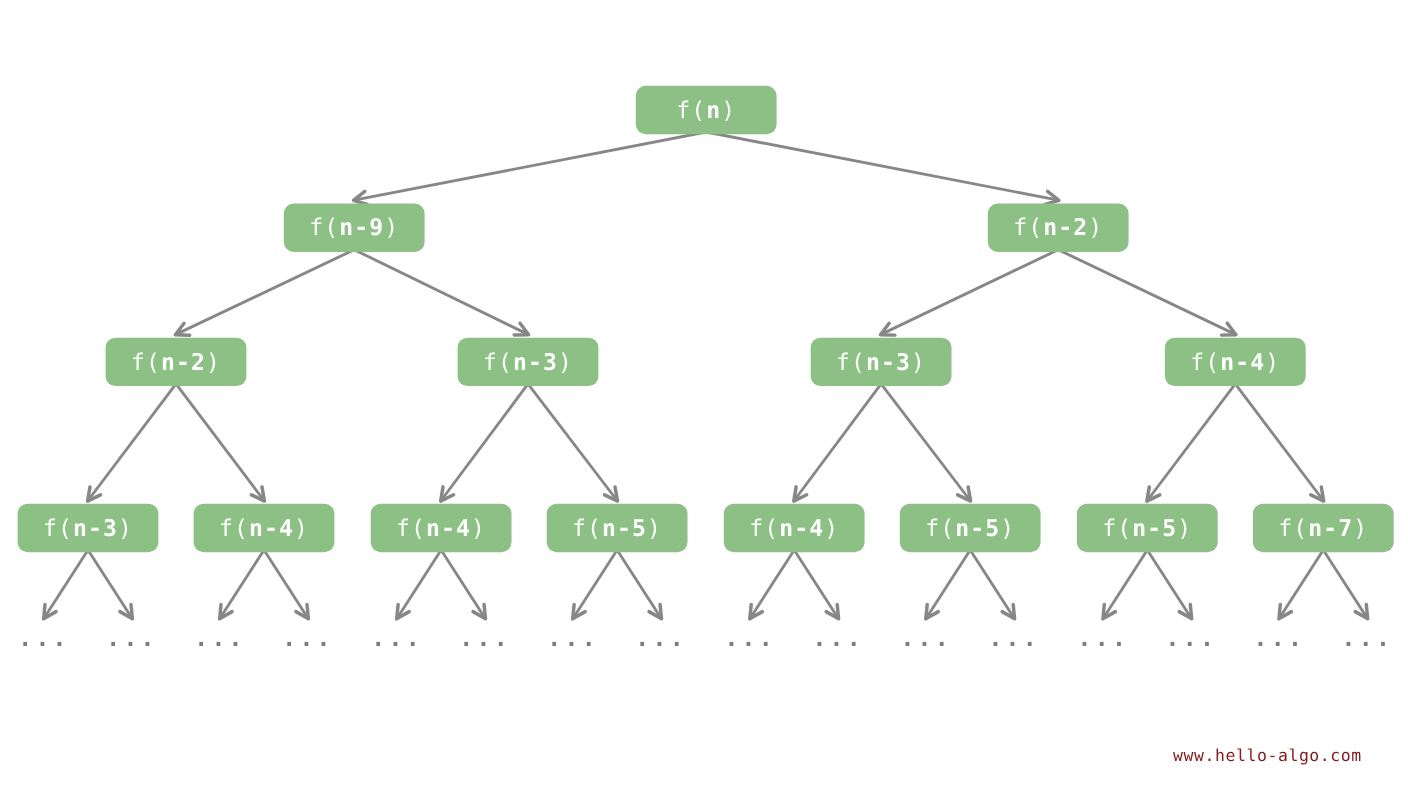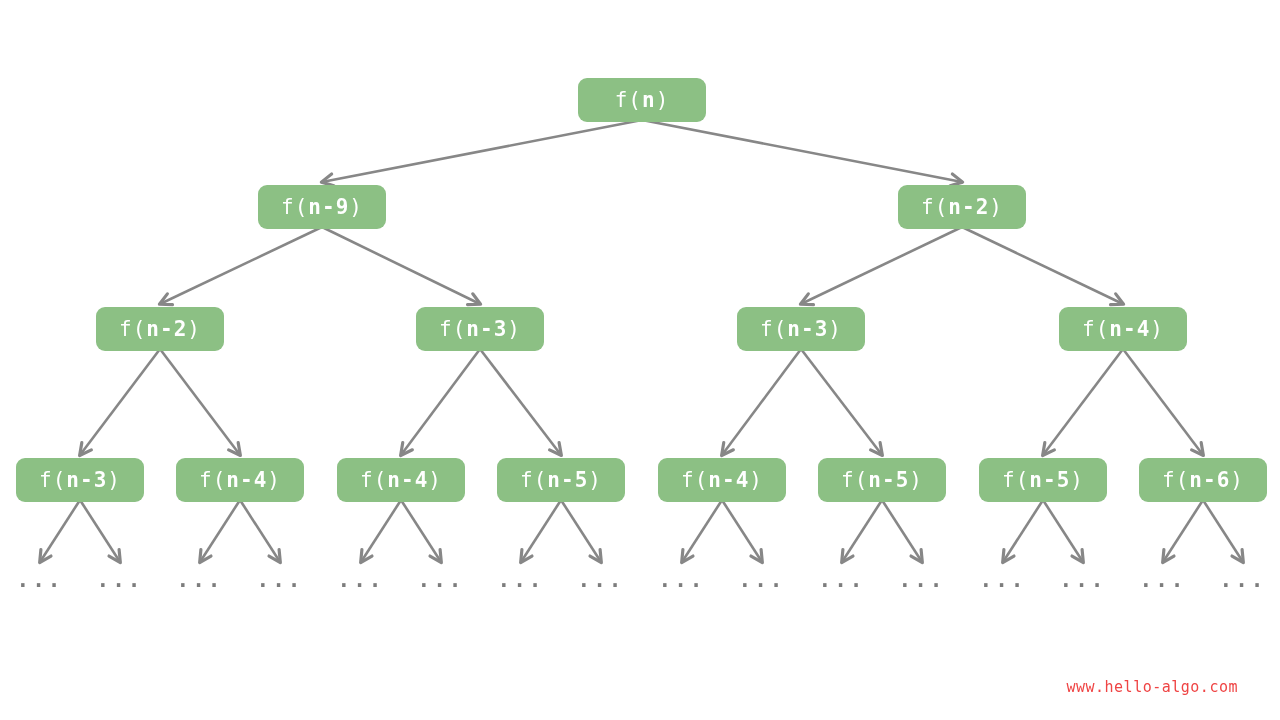--- a/index.html
+++ b/index.html
@@ -155,34 +155,34 @@
         <span class="arg">n-5</span>
         <span>)</span>
       </div>
       <div class="tree-node" style="left: 1043px; top: 480px; width: 128px; height: 44px; background: rgb(140, 192, 132); color: rgb(255, 255, 255);">
         <span>f(</span>
         <span class="arg">n-5</span>
         <span>)</span>
       </div>
       <div class="tree-node" style="left: 1203px; top: 480px; width: 128px; height: 44px; background: rgb(140, 192, 132); color: rgb(255, 255, 255);">
         <span>f(</span>
-        <span class="arg">n-6</span>
+        <span class="arg">n-7</span>
         <span>)</span>
       </div>
       <div class="leaf-ellipsis" style="left: 40px; top: 580px; color: rgb(125, 125, 125);">...</div>
       <div class="leaf-ellipsis" style="left: 120px; top: 580px; color: rgb(125, 125, 125);">...</div>
       <div class="leaf-ellipsis" style="left: 200px; top: 580px; color: rgb(125, 125, 125);">...</div>
       <div class="leaf-ellipsis" style="left: 280px; top: 580px; color: rgb(125, 125, 125);">...</div>
       <div class="leaf-ellipsis" style="left: 361px; top: 580px; color: rgb(125, 125, 125);">...</div>
       <div class="leaf-ellipsis" style="left: 441px; top: 580px; color: rgb(125, 125, 125);">...</div>
       <div class="leaf-ellipsis" style="left: 521px; top: 580px; color: rgb(125, 125, 125);">...</div>
       <div class="leaf-ellipsis" style="left: 601px; top: 580px; color: rgb(125, 125, 125);">...</div>
       <div class="leaf-ellipsis" style="left: 682px; top: 580px; color: rgb(125, 125, 125);">...</div>
       <div class="leaf-ellipsis" style="left: 762px; top: 580px; color: rgb(125, 125, 125);">...</div>
       <div class="leaf-ellipsis" style="left: 842px; top: 580px; color: rgb(125, 125, 125);">...</div>
       <div class="leaf-ellipsis" style="left: 922px; top: 580px; color: rgb(125, 125, 125);">...</div>
       <div class="leaf-ellipsis" style="left: 1003px; top: 580px; color: rgb(125, 125, 125);">...</div>
       <div class="leaf-ellipsis" style="left: 1083px; top: 580px; color: rgb(125, 125, 125);">...</div>
       <div class="leaf-ellipsis" style="left: 1163px; top: 580px; color: rgb(125, 125, 125);">...</div>
       <div class="leaf-ellipsis" style="left: 1243px; top: 580px; color: rgb(125, 125, 125);">...</div>
     </div>
-  <div class="watermark" style="color: #ef4444;">www.hello-algo.com</div>
+  <div class="watermark" style="color: #7f1d1d;">www.hello-algo.com</div>
 </div>
 
 </body></html>

